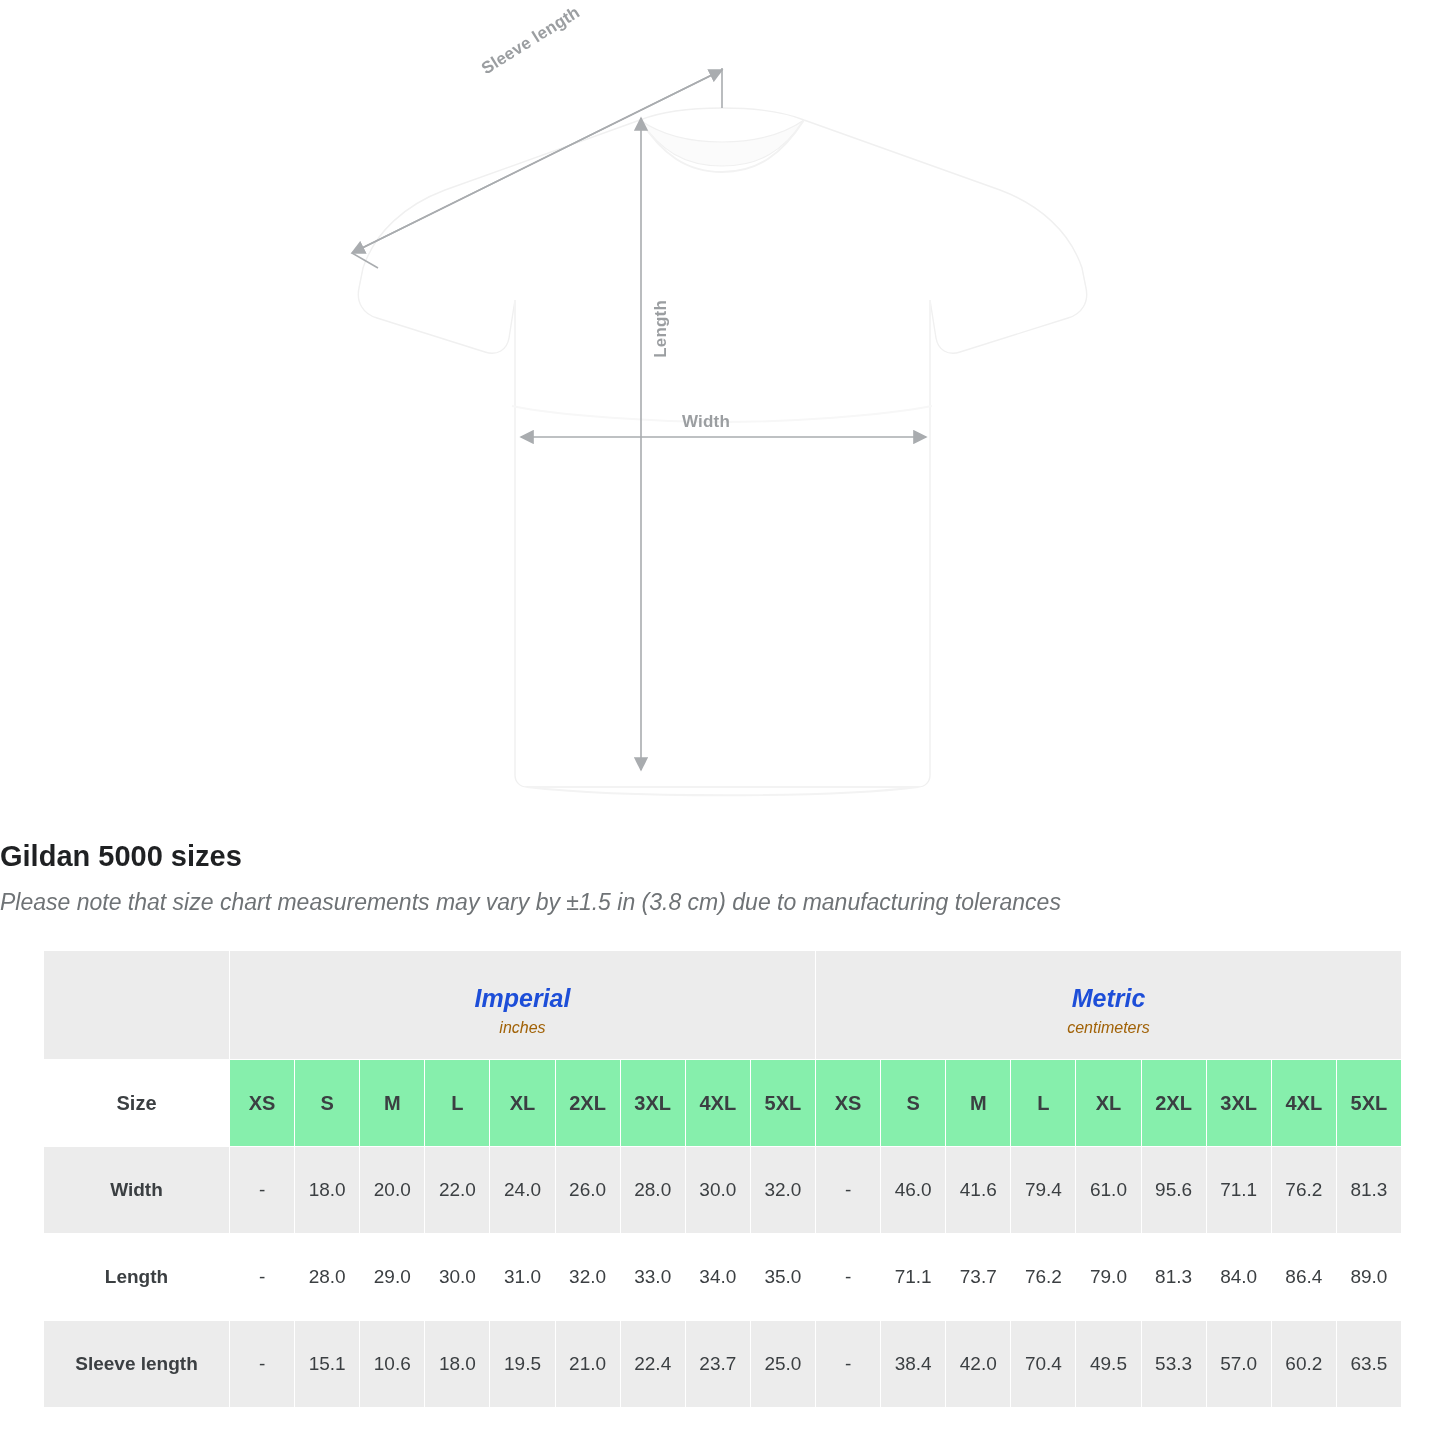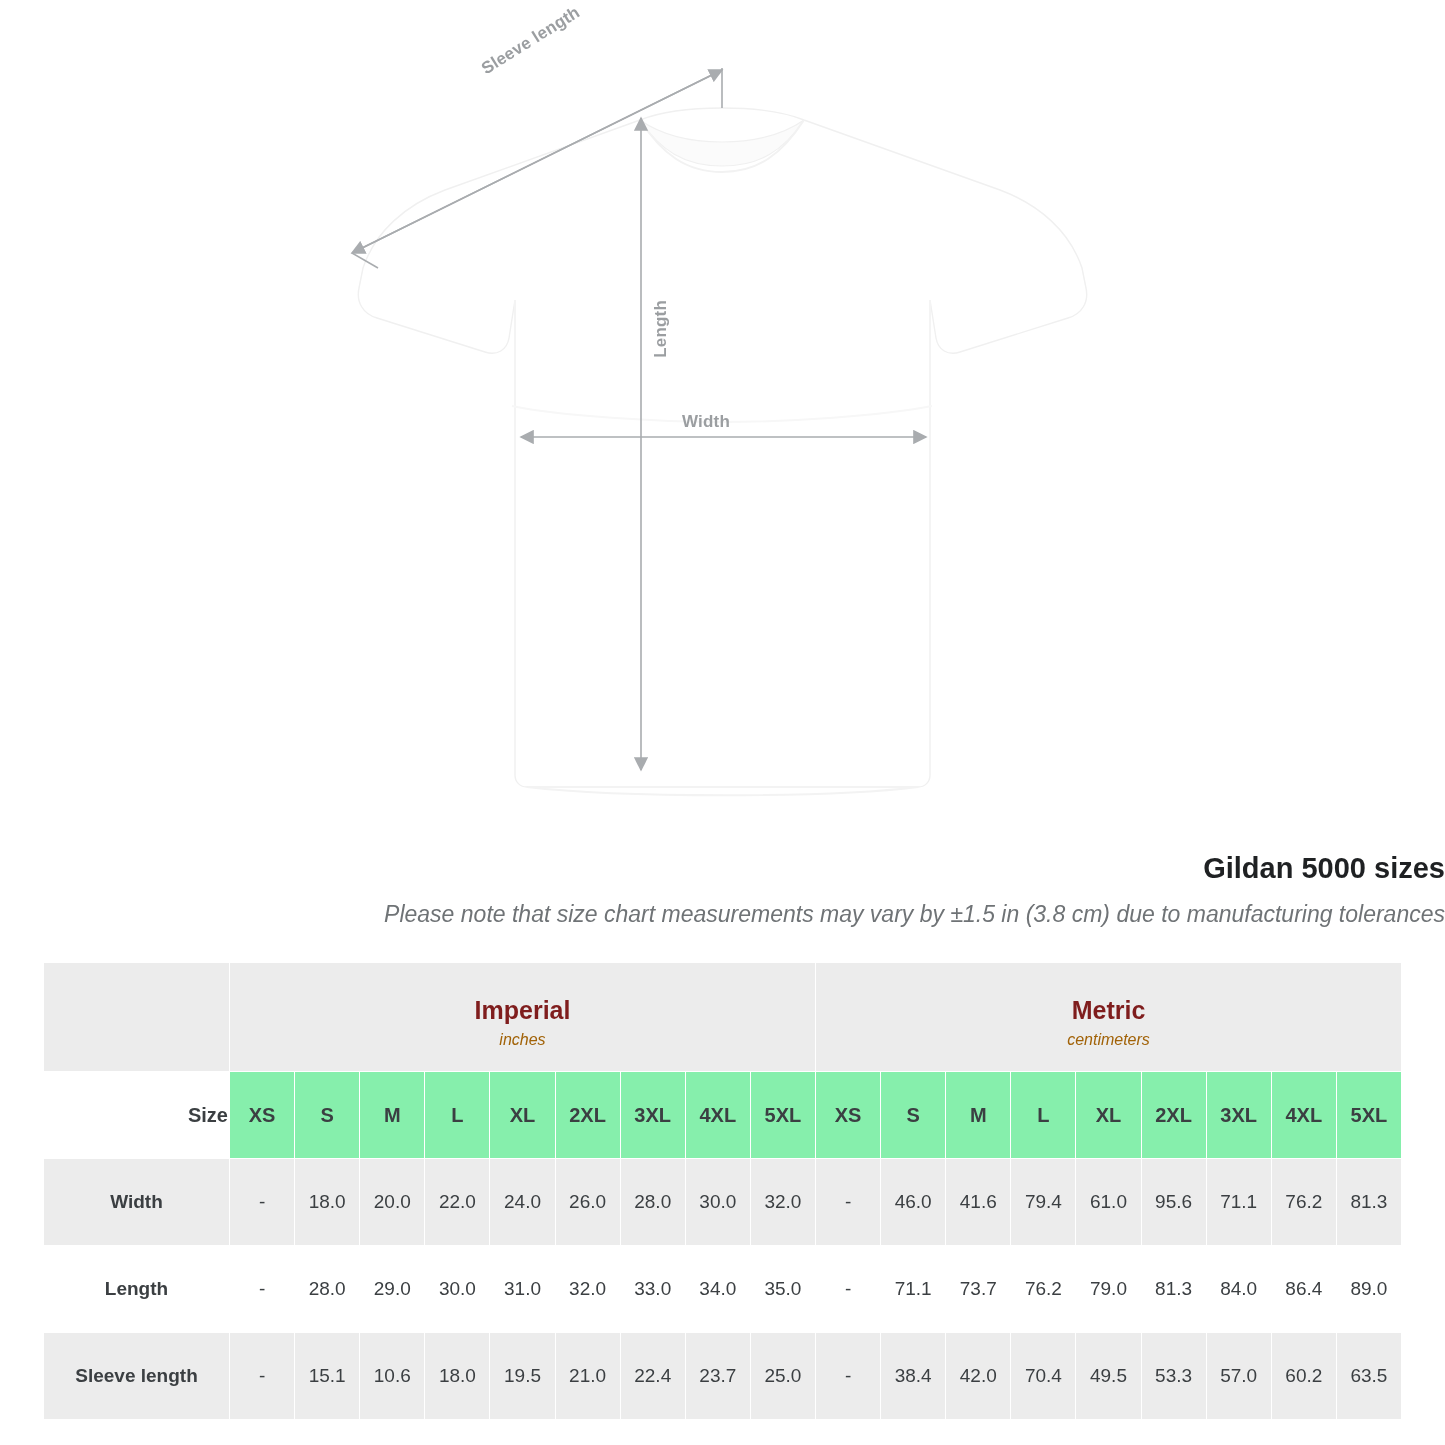--- a/index.html
+++ b/index.html
@@ -52,22 +52,22 @@
     text-orientation: mixed;
     transform: rotate(180deg);
   }
   .label-width {
     left: 682px;
     top: 412px;
   }
 
   
   .title-block {
-    text-align: right;
-    margin-top: 22px;
+    text-align: left;
+    margin-top: 10px;
   }
   .chart-title {
     font-size: 29px;
     font-weight: bold;
     color: #1f2123;
     margin: 0;
   }
   .chart-note {
     font-size: 23px;
     font-style: italic;
@@ -94,42 +94,42 @@
     color: #3b3f42;
   }
   
   tr.system-row td {
     background: #ececec;
     height: 108px;
     padding: 0;
   }
   .sys-name {
     font-size: 25px;
-    font-weight: bold;
-    color: #7f1d1d;
+    font-style: italic;
+    font-weight: bold;
+    color: #1d4ed8;
     line-height: 1.15;
     margin-top: 11px;
   }
   .sys-unit {
     font-size: 16px;
     font-style: italic;
     color: #a16207;
     margin-top: 6px;
   }
   
   tr.size-row td {
     background: #86efac;
     height: 84px;
     font-size: 20px;
     font-weight: bold;
     color: #3b3f42;
   }
   tr.size-row td.rowlabel {
     background: #ffffff;
-    text-align: right;
   }
   
   tr.data-row td {
     height: 84px;
     font-size: 19px;
     color: #3b3f42;
   }
   tr.data-row.shaded td {
     background: #ececec;
   }

